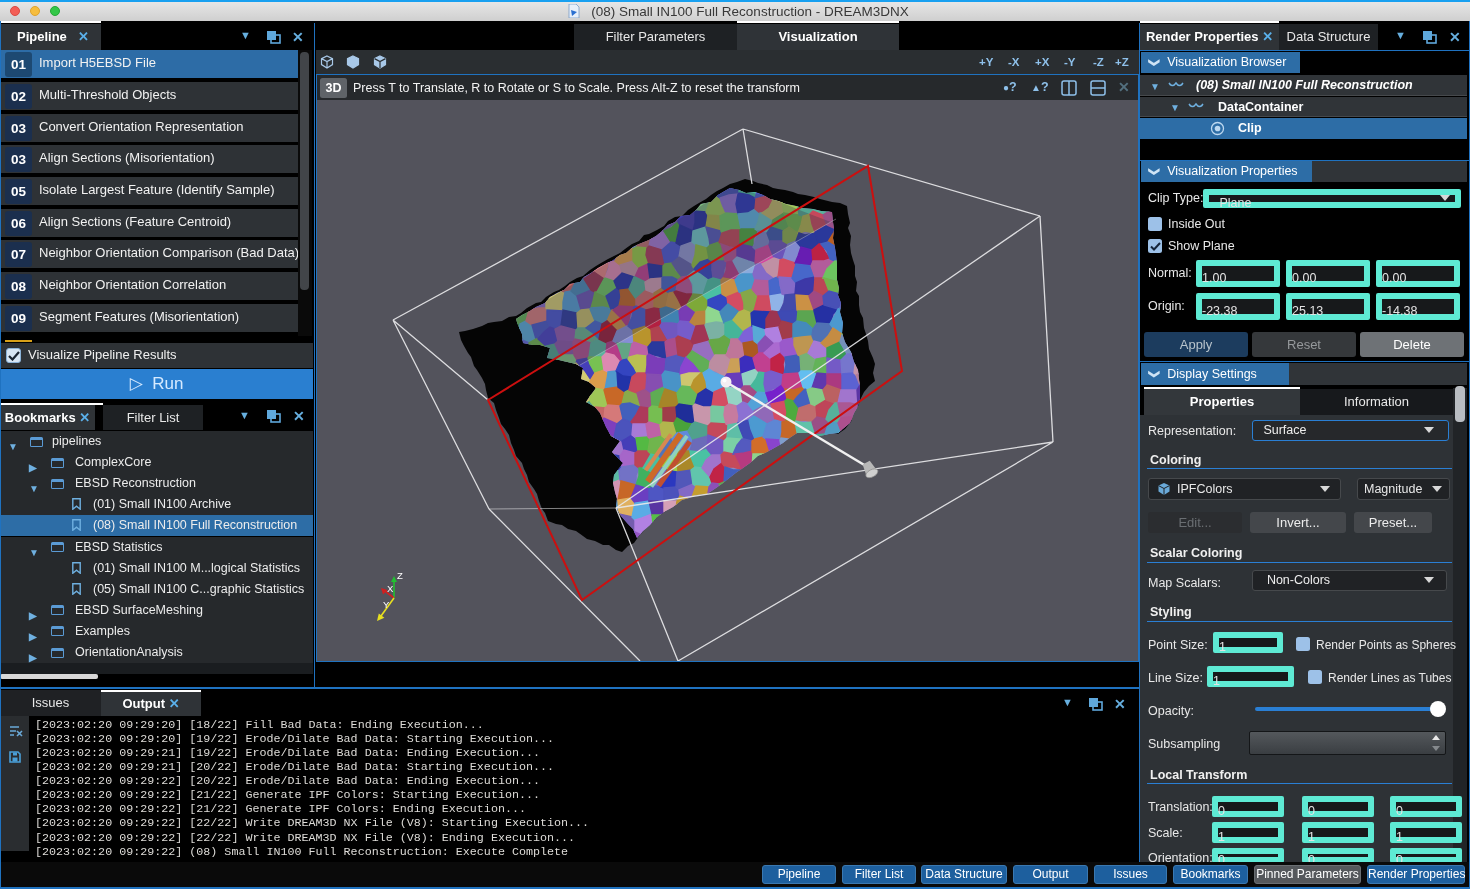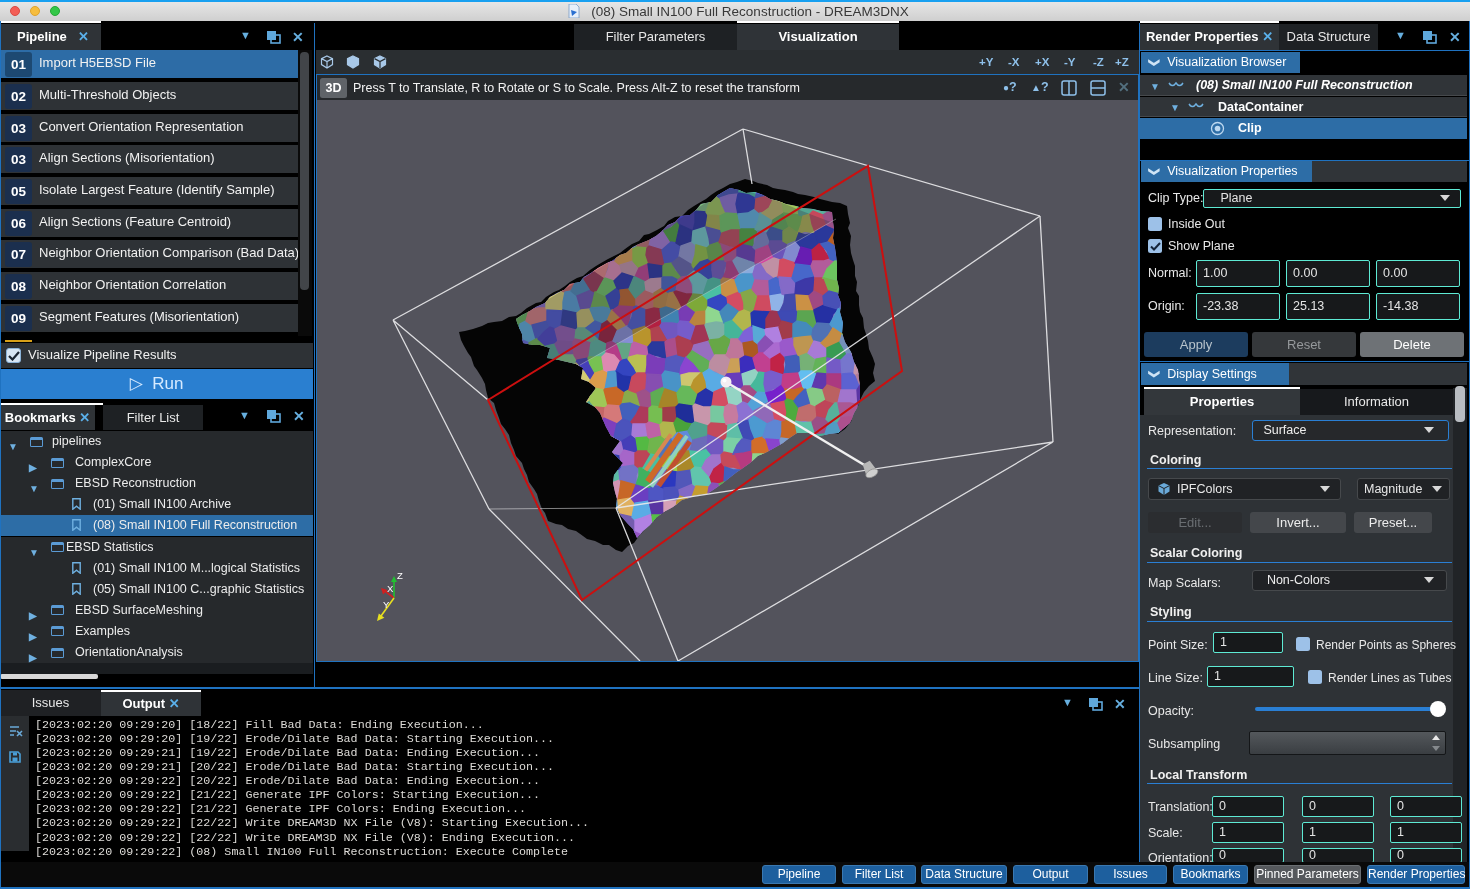--- a/index.html
+++ b/index.html
@@ -27,21 +27,21 @@
 .trow{left:0;width:313px;height:21.1px;background:#26292c;color:#ececec;font-size:12.5px;line-height:21px}
 .trow.sel{background:#2d6da6}
 .chev{position:absolute;top:5px;color:#6fb0e0;font-size:10px;font-weight:bold}
 .fold{position:absolute;top:5.5px;width:13px;height:10px;border:1.5px solid #5b9bd5;border-radius:1.5px;border-top-width:3px}
 .bmk{position:absolute;top:4px;width:9px;height:12px}
 
 #rp{left:1140px;top:23px;width:330px;height:839px;background:#000}
 .hdr{position:absolute;left:2px;height:21px;background:#2d6da6;color:#fff;font-size:12.5px;line-height:21px}
 .hdr .ch{color:#cfe4f5;font-weight:bold;font-size:11px;margin:0 8px 0 9px}
 .rlab{position:absolute;color:#e8e8e8;font-size:12.5px}
-.inp{position:absolute;background:#17191b;border:1px solid #5eead4;color:#e4e4e4;font-size:12.5px;padding-left:6px;border-radius:2px}
+.inp{position:absolute;background:#17191b;border:6px solid #5eead4;color:#e4e4e4;font-size:12.5px;border-radius:2px}
 .cb{position:absolute;width:14px;height:14px;background:#9dc1e8;border-radius:2.5px}
 .btn{position:absolute;border-radius:3px;font-size:13px;text-align:center}
 .shead{position:absolute;left:10px;color:#f0f0f0;font-size:12.5px;font-weight:bold}
 .srule{position:absolute;left:7px;width:305px;height:1px;background:#2a7fd4}
 .darr{position:absolute;width:0;height:0;border-left:5px solid transparent;border-right:5px solid transparent;border-top:6px solid #d8d8d8}
 
 #bbar{left:0;top:862px;width:1470px;height:25px;background:#0a0a0a}
 .bbtn{position:absolute;top:3px;height:19px;background:#1d5f9e;border:1px solid #3a78b0;border-radius:3px;color:#fff;font-size:12px;text-align:center;line-height:17px;white-space:nowrap}
 #bot{left:0;top:887px;width:1470px;height:2px;background:#1f72c0}
 
@@ -149,21 +149,21 @@
     </div>
 <div class="abs trow sel" style="top:515.4px">
       <svg class="bmk" style="left:72px" viewBox="0 0 9 12">
         <path d="M0.8 0.8 h7.4 v10.4 l-3.7 -3 -3.7 3 z" fill="none" stroke="#6fb0e0" stroke-width="1.4"></path>
       </svg>
       <span style="position:absolute;left:93px">(08) Small IN100 Full Reconstruction</span>
     </div>
 <div class="abs trow" style="top:536.5px">
       <span class="chev" style="left:29px">▼</span>
       <span class="fold" style="left:51px"></span>
-      <span style="position:absolute;left:66px">EBSD Statistics</span>
+      <span style="position:absolute;left:75px">EBSD Statistics</span>
     </div>
 <div class="abs trow" style="top:557.6px">
       <svg class="bmk" style="left:72px" viewBox="0 0 9 12">
         <path d="M0.8 0.8 h7.4 v10.4 l-3.7 -3 -3.7 3 z" fill="none" stroke="#6fb0e0" stroke-width="1.4"></path>
       </svg>
       <span style="position:absolute;left:93px">(01) Small IN100 M...logical Statistics</span>
     </div>
 <div class="abs trow" style="top:578.7px">
       <svg class="bmk" style="left:72px" viewBox="0 0 9 12">
         <path d="M0.8 0.8 h7.4 v10.4 l-3.7 -3 -3.7 3 z" fill="none" stroke="#6fb0e0" stroke-width="1.4"></path>

